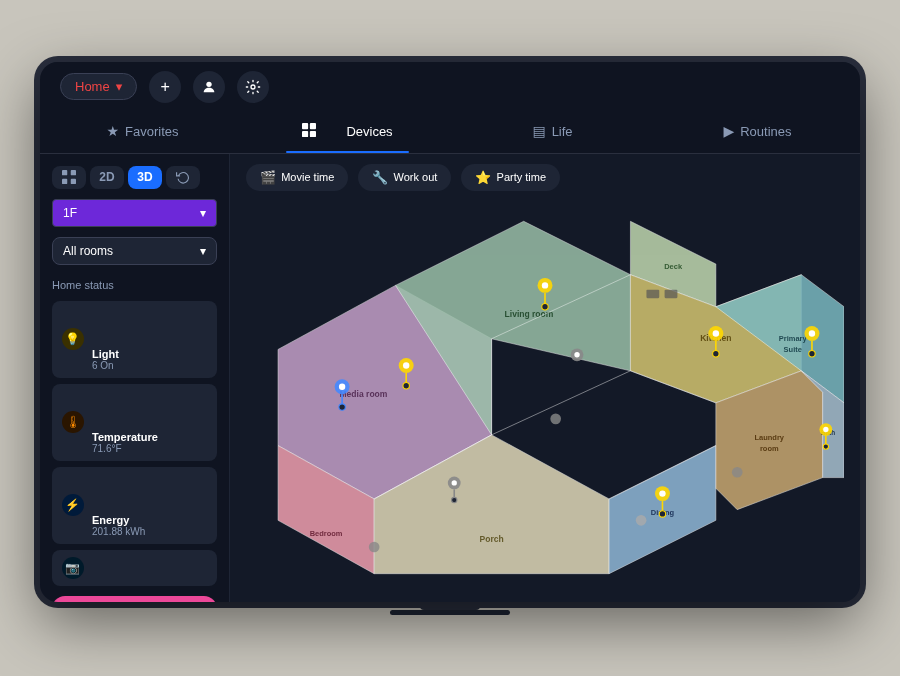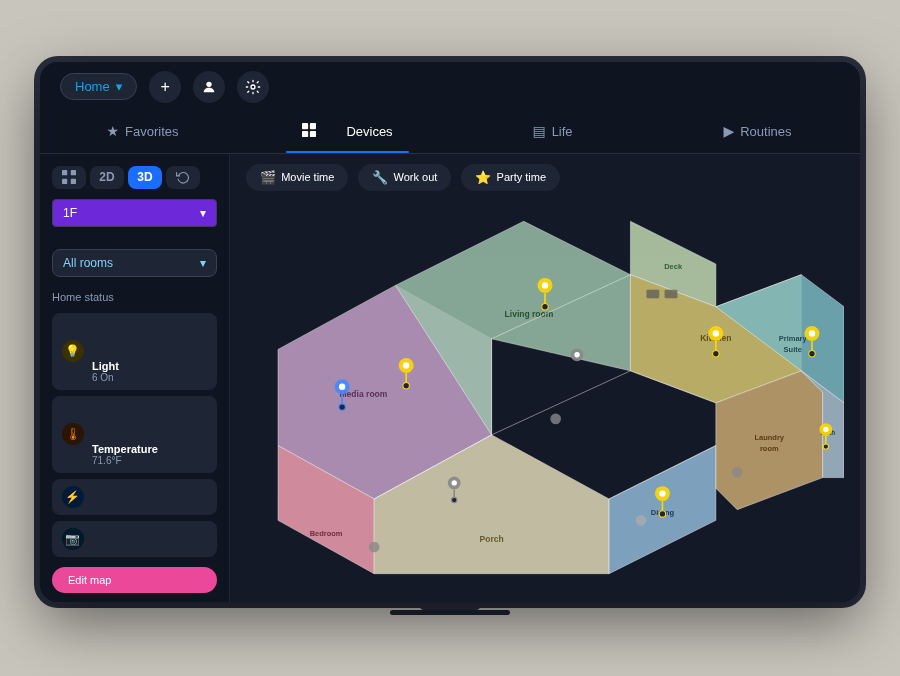--- a/index.html
+++ b/index.html
@@ -60,21 +60,21 @@
     }
     .header-right {
       display: flex;
       align-items: center;
       gap: 12px;
     }
     .home-select {
       background: #1e2535;
       border: 1px solid #3a4055;
       border-radius: 20px;
-      color: #0ea5e9;
+      color: #ef4444;
       padding: 5px 14px;
       font-size: 13px;
       display: flex;
       align-items: center;
       gap: 6px;
       cursor: pointer;
     }
     .header-btn {
       width: 32px;
       height: 32px;
@@ -178,28 +178,27 @@
       display: flex;
       align-items: center;
       justify-content: space-between;
       cursor: pointer;
     }
 
     .room-select {
       background: #1e2535;
       border: 1px solid #3a4055;
       border-radius: 8px;
-      color: #7dd3fc;
+      color: #ffffff;
       padding: 6px 10px;
       font-size: 12px;
       display: flex;
       align-items: center;
       justify-content: space-between;
       cursor: pointer;
-      margin-top: 12px;
     }
 
     .home-status-label {
       color: #8a9ab5;
       font-size: 11px;
       font-weight: 500;
       margin-top: 4px;
     }
 
     .status-items {
@@ -426,20 +425,24 @@
           </div>
           <div class="status-item">
             <div class="status-icon temp">🌡</div>
             <div class="status-text">
               <div class="status-name">Temperature</div>
               <div class="status-value">71.6°F</div>
             </div>
           </div>
           <div class="status-item">
             <div class="status-icon energy">⚡</div>
+            <div class="status-text">
+              <div class="status-name">Energy</div>
+              <div class="status-value">201.88 kWh</div>
+            </div>
           </div>
           <div class="status-item">
             <div class="status-icon camera">📷</div>
           </div>
         </div>
 
         <div class="edit-map-btn">Edit map</div>
       </div>
 
       <div class="right-panel">

